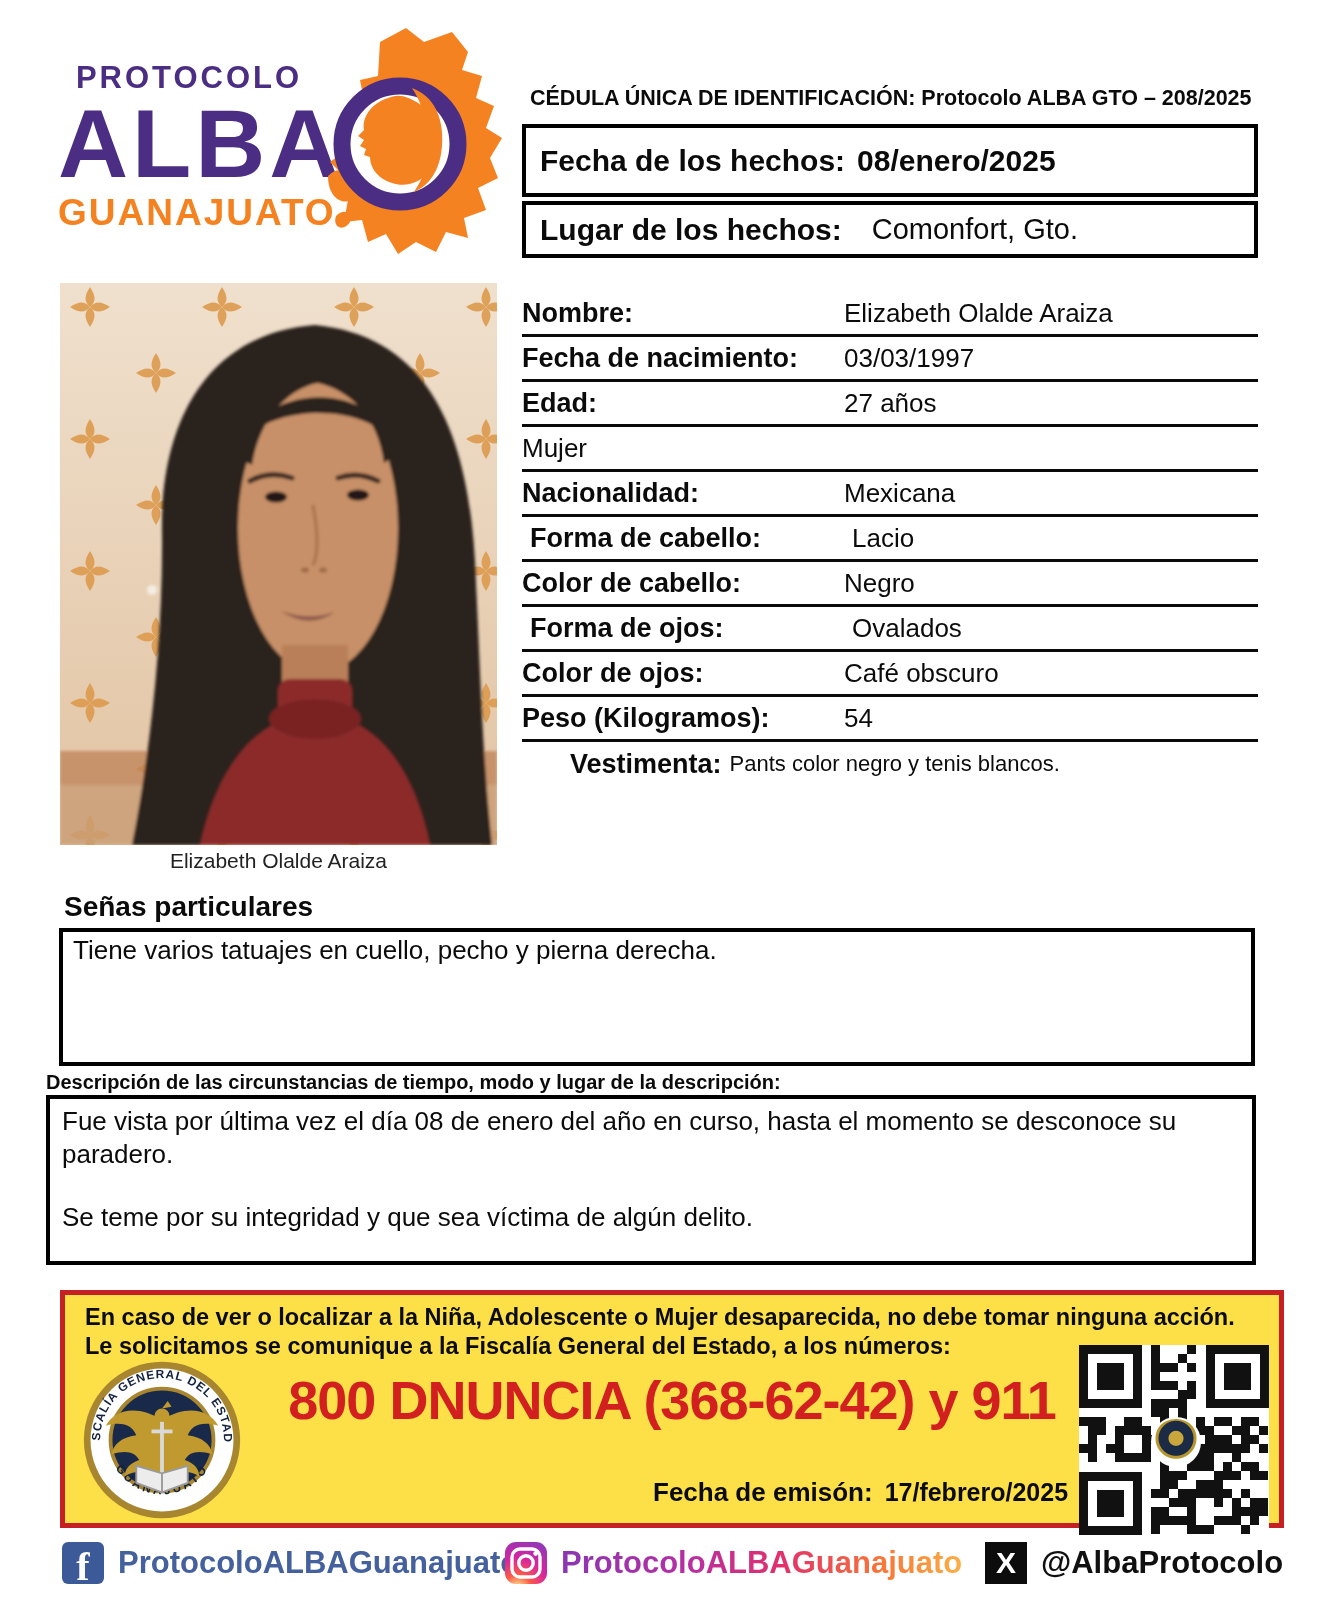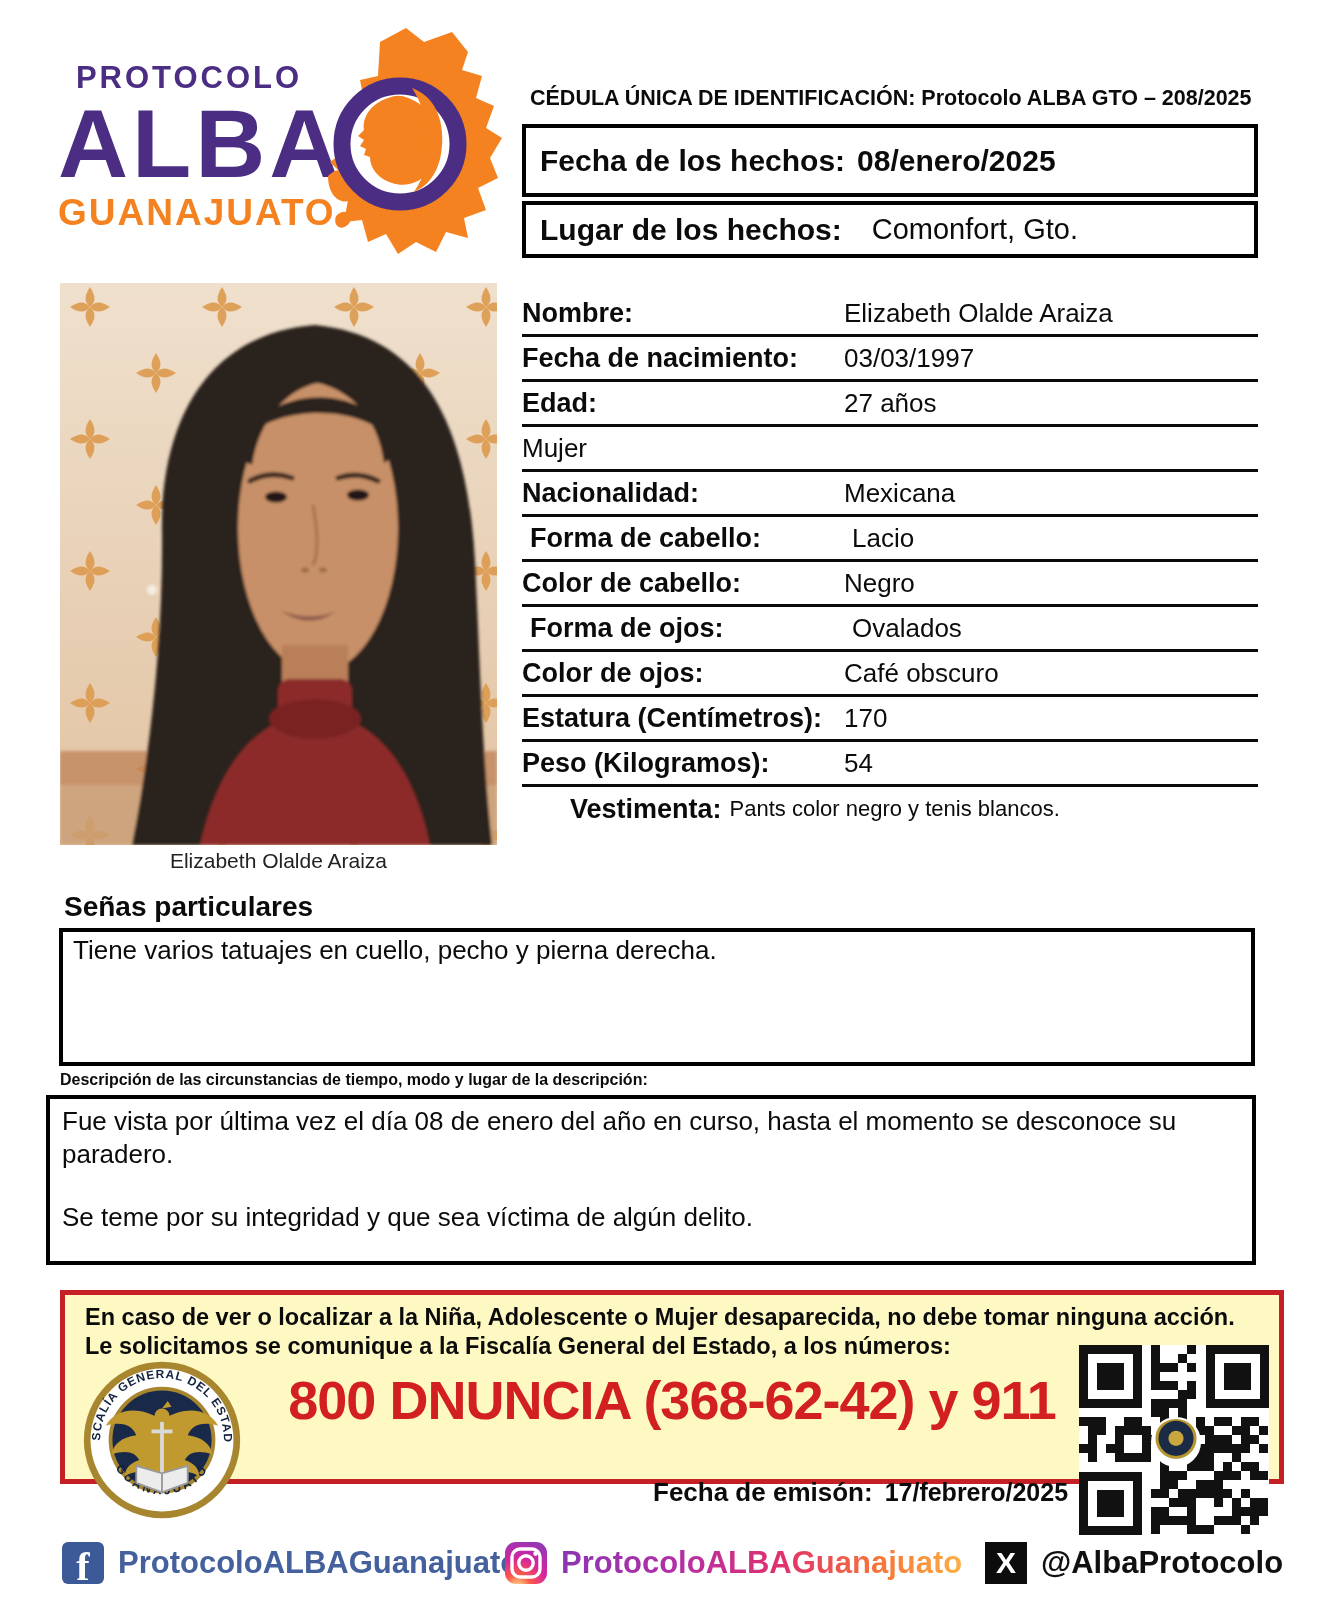--- a/index.html
+++ b/index.html
@@ -33,27 +33,27 @@
   .frow:last-child{border-bottom:none;height:44px;}
   .f-lbl{font-size:27px;font-weight:bold;min-width:322px;white-space:nowrap;}
   .f-val{font-size:26px;white-space:nowrap;}
   .frow.ind .f-lbl{padding-left:8px;}
   .frow.inline .f-lbl{min-width:0;margin-right:8px;margin-left:48px;}
   .frow.inline .f-val{font-size:22px;}
 
   
   .senas-title{position:absolute;left:64px;top:891px;font-size:28px;font-weight:bold;}
   .senas-box{position:absolute;left:59px;top:928px;width:1196px;height:138px;border:4px solid #000;box-sizing:border-box;padding:3px 10px;font-size:26px;}
-  .desc-label{position:absolute;left:60px;top:1071px;font-size:16px;font-weight:bold;}
+  .desc-label{position:absolute;left:46px;top:1071px;font-size:20px;font-weight:bold;}
   .desc-box{position:absolute;left:46px;top:1095px;width:1210px;height:170px;border:4px solid #000;box-sizing:border-box;padding:6px 12px;font-size:26px;line-height:1.27;}
   .desc-box p{margin:0;}
   .desc-box p + p{margin-top:30px;}
 
   
-  .alert{position:absolute;left:60px;top:1290px;width:1224px;height:194px;border:5px solid #C52026;box-sizing:border-box;background:#fef9c3;}
+  .alert{position:absolute;left:60px;top:1290px;width:1224px;height:238px;border:5px solid #C52026;box-sizing:border-box;background:#fde047;}
   .alert-instr{position:absolute;left:20px;top:8px;width:1180px;font-size:23.5px;font-weight:bold;line-height:1.25;margin:0;}
   .seal{position:absolute;left:16px;top:64px;width:162px;height:162px;}
   .phone{position:absolute;left:172px;top:74px;width:870px;text-align:center;font-size:54px;font-weight:bold;color:#D21F1F;letter-spacing:-1px;white-space:nowrap;}
   .emission{position:absolute;left:588px;top:182px;display:flex;align-items:baseline;}
   .emission .em-lbl{font-size:26px;font-weight:bold;}
   .emission .em-val{font-size:25px;font-weight:bold;margin-left:12px;}
   
   .qr{position:absolute;right:10px;top:50px;width:190px;height:190px;background:#fff;}
   .qr .grid{position:absolute;inset:0;}
   .qr .grid i{position:absolute;width:9px;height:9px;background:#111;}
@@ -188,24 +188,20 @@
       <span class="f-lbl">Color de cabello:</span>
       <span class="f-val">Negro</span>
     </div>
     <div class="frow ind">
       <span class="f-lbl">Forma de ojos:</span>
       <span class="f-val">Ovalados</span>
     </div>
     <div class="frow">
       <span class="f-lbl">Color de ojos:</span>
       <span class="f-val">Café obscuro</span>
-    </div>
-    <div class="frow">
-      <span class="f-lbl">Estatura (Centímetros):</span>
-      <span class="f-val">170</span>
     </div>
     <div class="frow">
       <span class="f-lbl">Peso (Kilogramos):</span>
       <span class="f-val">54</span>
     </div>
     <div class="frow inline">
       <span class="f-lbl">Vestimenta:</span>
       <span class="f-val">Pants color negro y tenis blancos.</span>
     </div>
   </div>

